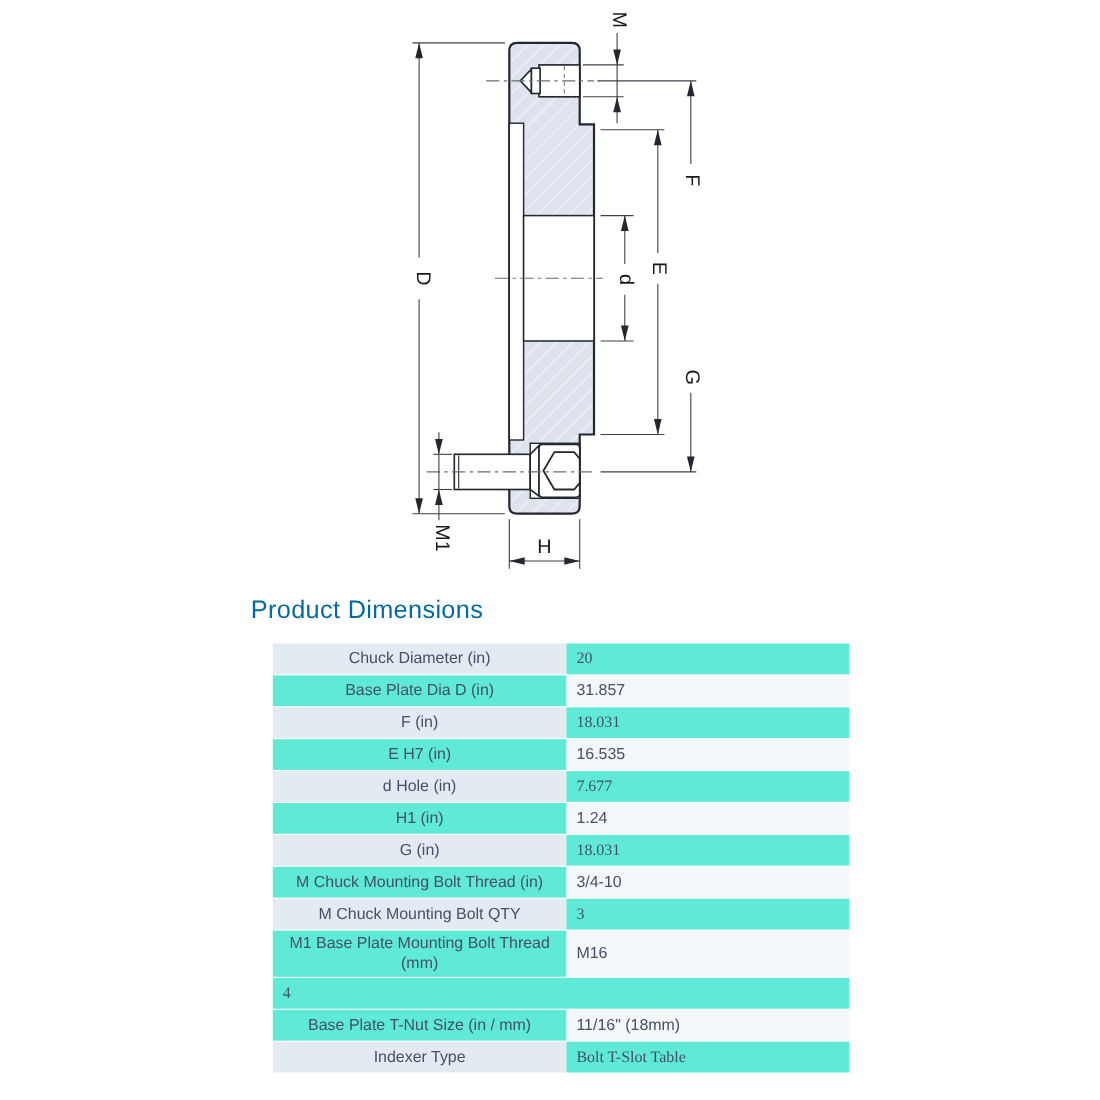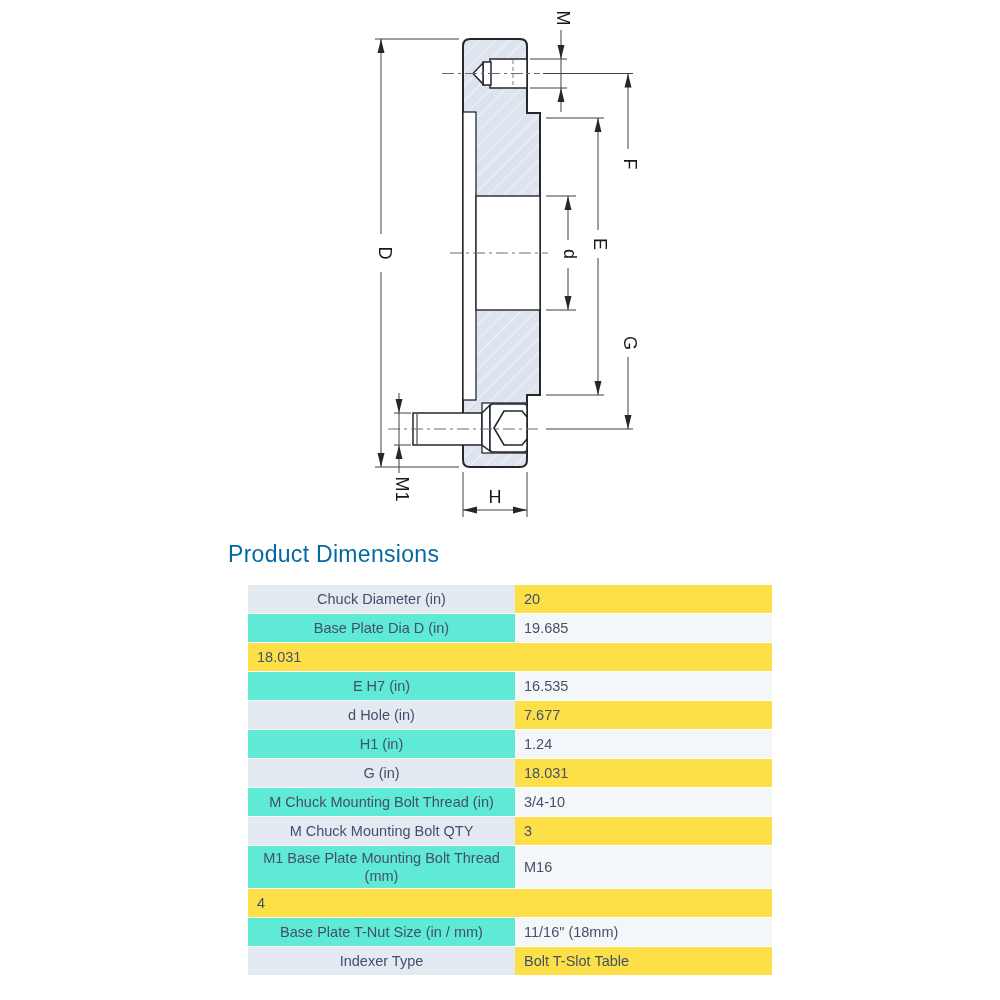--- a/index.html
+++ b/index.html
@@ -56,21 +56,21 @@
   }
   .spec-value {
     flex: 1;
     display: flex;
     align-items: center;
     font-size: 14.5px;
     color: #44506a;
     padding: 3px 0 3px 9px;
   }
   .spec-row.odd .spec-label  { background: #e3eaf2; }
-  .spec-row.odd .spec-value  { background: #fde047; }
+  .spec-row.odd .spec-value  { background: #5eead4; font-family: Liberation Serif, serif; }
   .spec-row.even .spec-label { background: #5eead4; }
   .spec-row.even .spec-value { background: #f4f7fa; }
 </style>
 </head>
 <body>
 
 <div class="page">
 
   <div class="drawing-wrap">
     <svg width="1000" height="540" viewBox="0 0 1000 540" xmlns="http://www.w3.org/2000/svg">
@@ -169,23 +169,24 @@
 
   <div class="section-title">Product Dimensions</div>
 
   <div class="spec-table">
     <div class="spec-row odd">
       <div class="spec-label">Chuck Diameter (in)</div>
       <div class="spec-value">20</div>
     </div>
     <div class="spec-row even">
       <div class="spec-label">Base Plate Dia D (in)</div>
-      <div class="spec-value">19.685</div>
-    </div>
-    <div class="spec-row odd">
+      <div class="spec-value">31.857</div>
+    </div>
+    <div class="spec-row odd">
+      <div class="spec-label">F (in)</div>
       <div class="spec-value">18.031</div>
     </div>
     <div class="spec-row even">
       <div class="spec-label">E H7 (in)</div>
       <div class="spec-value">16.535</div>
     </div>
     <div class="spec-row odd">
       <div class="spec-label">d Hole (in)</div>
       <div class="spec-value">7.677</div>
     </div>

